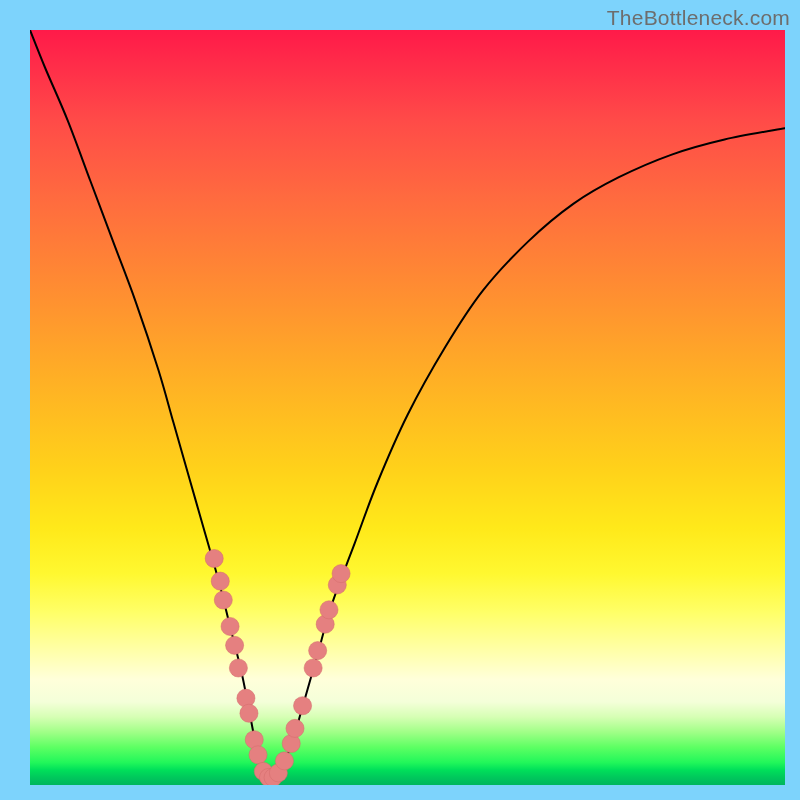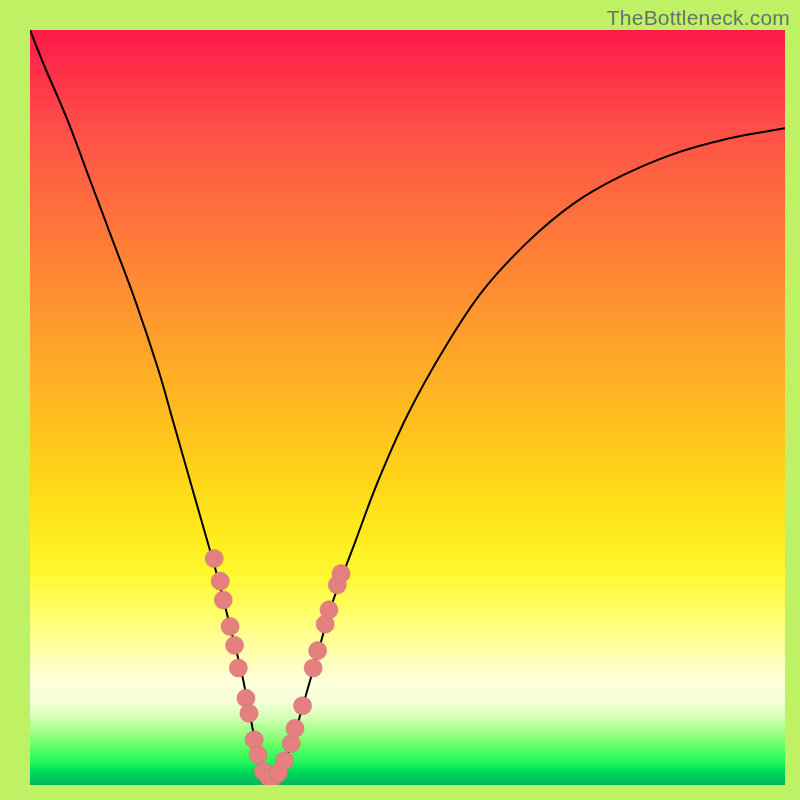--- a/index.html
+++ b/index.html
@@ -8,21 +8,21 @@
     width: 800px;
     height: 800px;
     overflow: hidden;
     background: #000;
     font-family: Arial, Helvetica, sans-serif;
   }
   .chart-outer {
     position: relative;
     width: 800px;
     height: 800px;
-    background: #bef264;
+    background: #7dd3fc;
   }
   .plot-area {
     position: absolute;
     left: 30px;
     top: 30px;
     width: 755px;
     height: 755px;
     overflow: hidden;
   }
   .gradient-bg {

